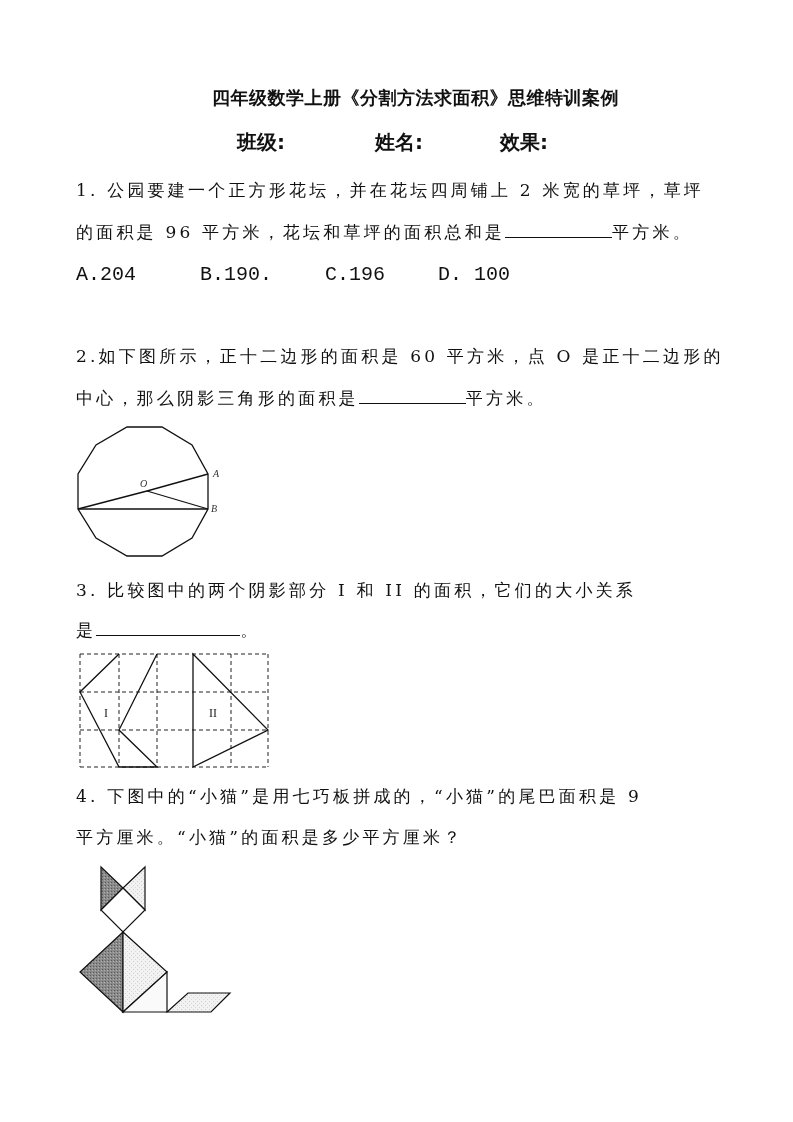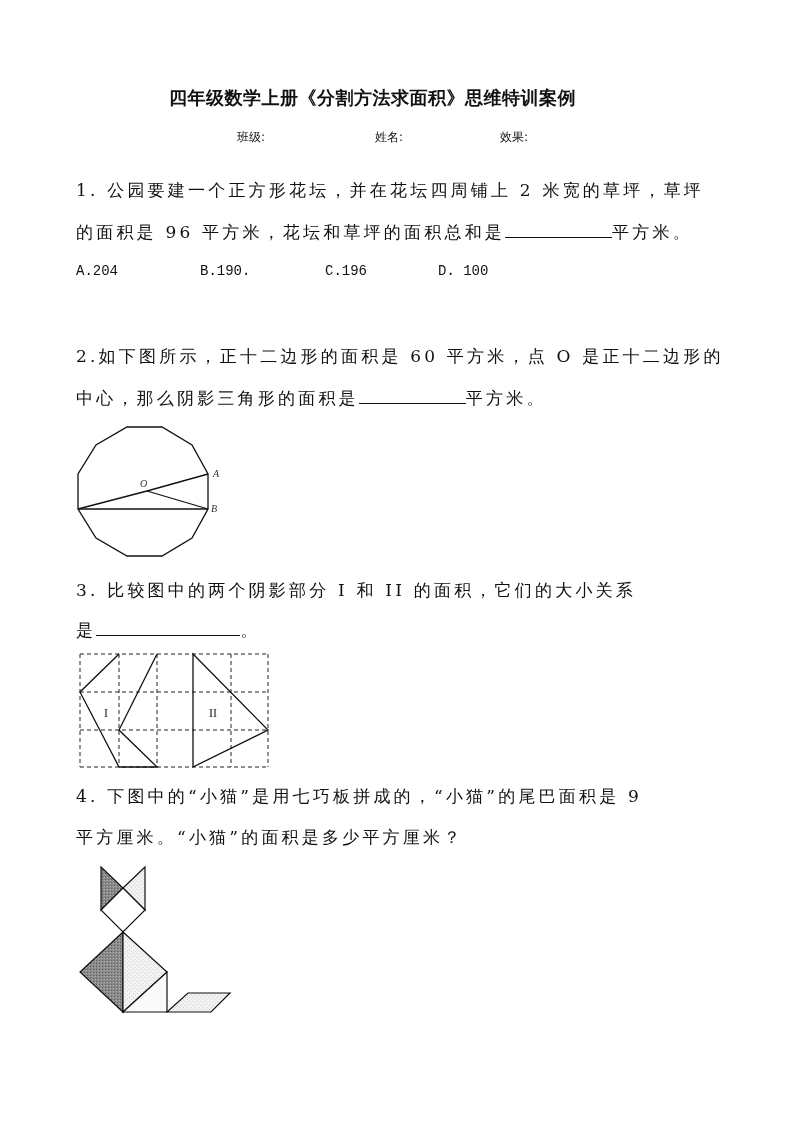--- a/index.html
+++ b/index.html
@@ -1,23 +1,23 @@
 <!DOCTYPE html>
 <html><head>
   <meta charset="utf-8">
   <style>
     html, body { margin: 0; padding: 0; background: #ffffff; }
     body { width: 793px; height: 1122px; position: relative; overflow: hidden;
            font-family: "DejaVu Serif", "Liberation Serif", serif; color: #111111; }
     .abs { position: absolute; white-space: nowrap; }
     .title { left: 0; width: 745px; top: 86px; text-align: center; font-family: "DejaVu Sans", sans-serif;
-             font-weight: bold; font-size: 18px; letter-spacing: 0.5px; }
-    .meta { top: 129px; font-family: "DejaVu Sans", sans-serif; font-weight: normal; font-size: 12px; }
+             font-weight: bold; font-size: 18px; letter-spacing: 0.5px; padding-left: 43px; }
+    .meta { top: 129px; font-family: "DejaVu Sans", sans-serif; font-weight: bold; font-size: 20px; }
     .line { font-size: 17px; letter-spacing: 3.2px; line-height: 20px; }
-    .opt { font-size: 14px; font-family: "Liberation Mono", "DejaVu Sans Mono", monospace; top: 263px; }
+    .opt { font-size: 20px; font-family: "Liberation Mono", "DejaVu Sans Mono", monospace; top: 263px; }
     .blank { display: inline-block; border-bottom: 1.3px solid #111; vertical-align: baseline; height: 16px; }
     svg { position: absolute; overflow: visible; }
     .fig-label { font-family: "Liberation Serif", serif; font-style: italic; font-size: 10px; fill: #333; }
   </style>
 </head>
 <body>
 
 <div class="abs title">四年级数学上册《分割方法求面积》思维特训案例</div>
 <div class="abs meta" style="left:237px;">班级:</div>
 <div class="abs meta" style="left:359px;margin-left:16px;">姓名:</div>

